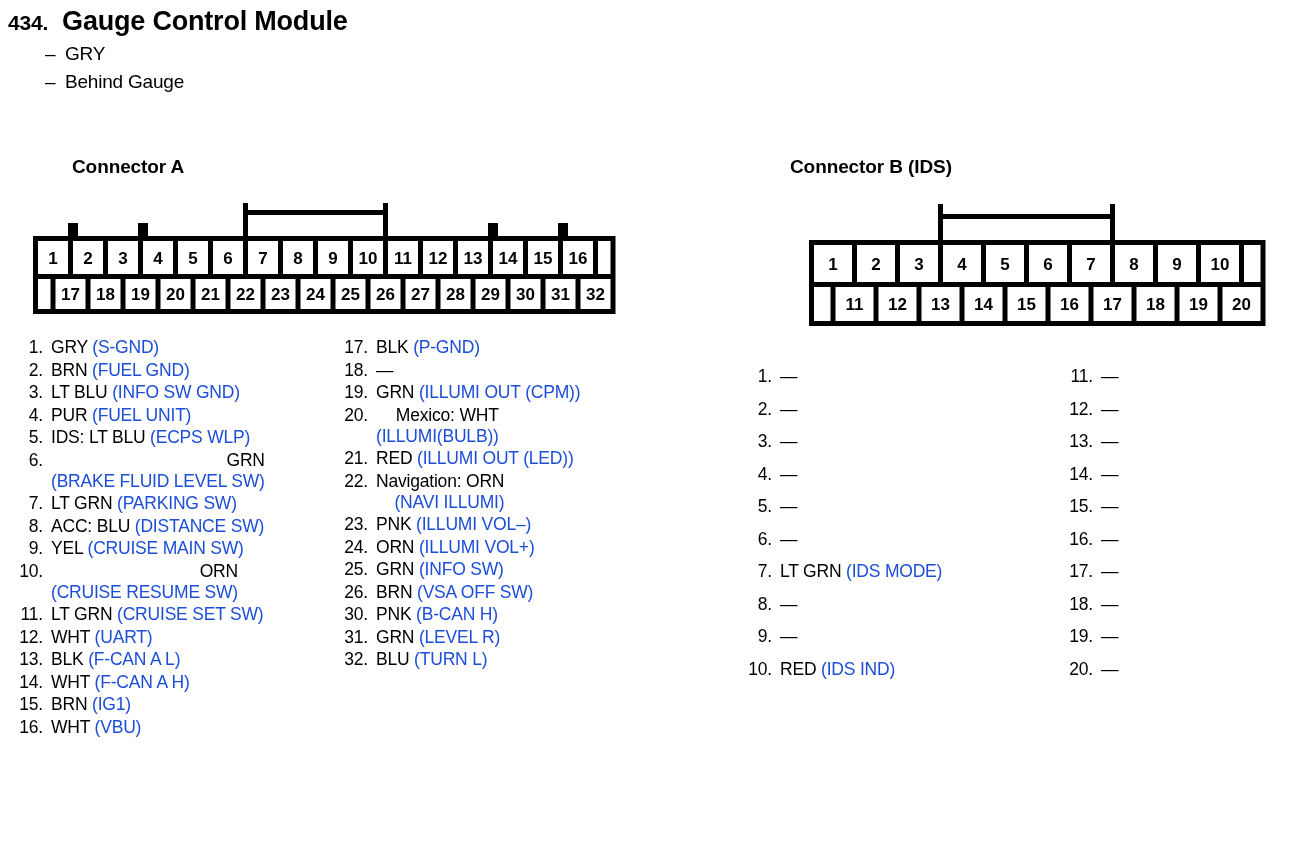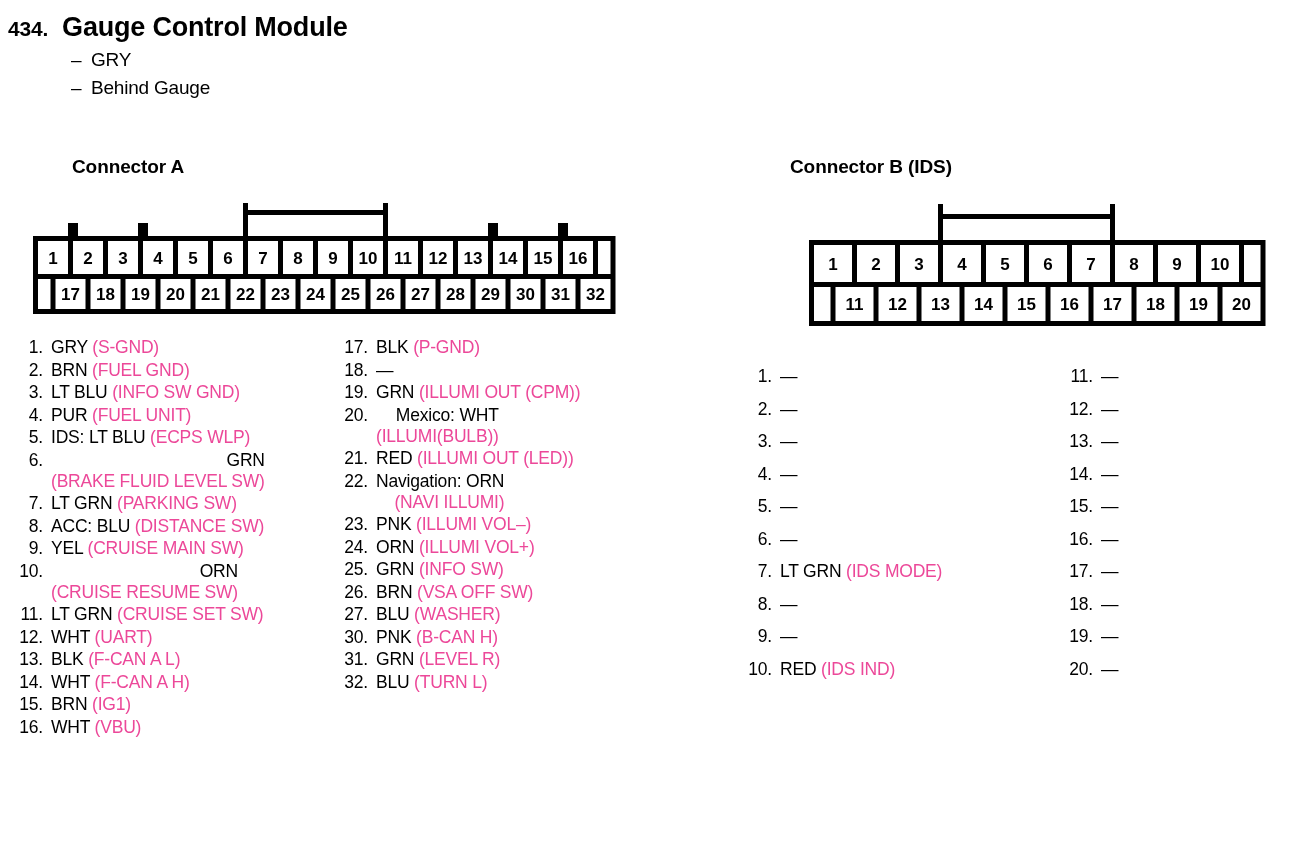--- a/index.html
+++ b/index.html
@@ -13,40 +13,40 @@
     position: relative;
     font-family: "Liberation Sans", sans-serif;
     color: #000000;
     overflow: hidden;
   }
 
   
   #header-block {
     position: absolute;
     left: 8px;
-    top: 12px;
+    top: 6px;
   }
   #title-row {
     display: flex;
     align-items: baseline;
   }
   #module-number {
     font-size: 21px;
     font-weight: bold;
     letter-spacing: -0.2px;
   }
   #module-title {
     font-size: 27px;
     font-weight: bold;
     margin-left: 14px;
     letter-spacing: -0.2px;
   }
   .spec-line {
     font-size: 19px;
-    margin-left: 63px;
+    margin-left: 37px;
     margin-top: 6px;
     white-space: nowrap;
     letter-spacing: -0.2px;
   }
   .spec-dash {
     display: inline-block;
     width: 20px;
   }
 
   
@@ -85,21 +85,21 @@
     flex: 0 0 auto;
   }
   .pin-cont {
     white-space: nowrap;
     text-align: right;
   }
   .wire {
     color: #000000;
   }
   .signal {
-    color: #ec4899;
+    color: #1d4ed8;
   }
   .dash {
     color: #000000;
   }
 
   
   #pinlist-a-left  { left: 16px;  top: 337px; }
   #pinlist-a-right { left: 341px; top: 337px; }
   #pinlist-a-left .pin-num,
   #pinlist-a-right .pin-num { width: 27px; margin-right: 8px; }
@@ -382,24 +382,20 @@
     </div>
     <div class="pin-row">
       <span class="pin-num">25.</span>
       <span class="pin-body"><span class="wire">GRN </span><span class="signal">(INFO SW)</span></span>
     </div>
     <div class="pin-row">
       <span class="pin-num">26.</span>
       <span class="pin-body"><span class="wire">BRN </span><span class="signal">(VSA OFF SW)</span></span>
     </div>
     <div class="pin-row">
-      <span class="pin-num">27.</span>
-      <span class="pin-body"><span class="wire">BLU </span><span class="signal">(WASHER)</span></span>
-    </div>
-    <div class="pin-row">
       <span class="pin-num">30.</span>
       <span class="pin-body"><span class="wire">PNK </span><span class="signal">(B-CAN H)</span></span>
     </div>
     <div class="pin-row">
       <span class="pin-num">31.</span>
       <span class="pin-body"><span class="wire">GRN </span><span class="signal">(LEVEL R)</span></span>
     </div>
     <div class="pin-row">
       <span class="pin-num">32.</span>
       <span class="pin-body"><span class="wire">BLU </span><span class="signal">(TURN L)</span></span>

